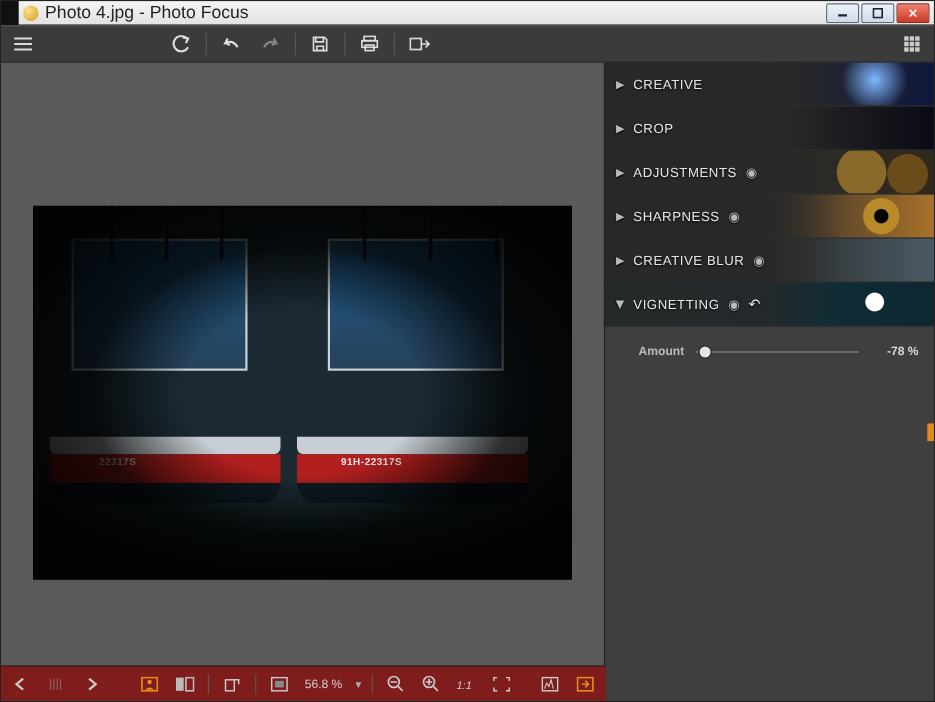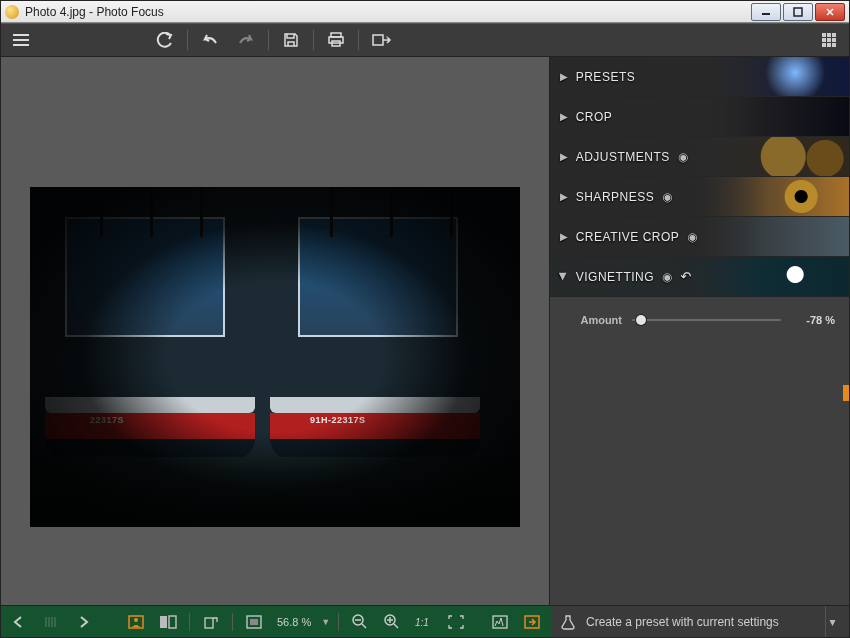--- a/index.html
+++ b/index.html
@@ -1,19 +1,19 @@
 <!DOCTYPE html>
 <html><head>
 <meta charset="utf-8">
 <style>
   * { box-sizing: border-box; margin: 0; padding: 0; user-select: none; }
   html, body { width: 850px; height: 638px; overflow: hidden; font-family: "Segoe UI", Arial, sans-serif; font-size: 12px; color: #ccc; background:#111; }
   .window { width: 850px; height: 638px; display: flex; flex-direction: column; border: 1px solid #222; }
   
-  .titlebar { height: 22px; background: linear-gradient(#f4f4f4,#e2e2e2); display:flex; align-items:center; padding:0 4px; color:#222; font-size:12px; border-bottom:1px solid #888; }
+  .titlebar { height: 22px; background: linear-gradient(#f4f4f4,#e2e2e2); display:flex; align-items:center; padding:0 4px; color:#222; font-size:16px; border-bottom:1px solid #888;margin-left:16px; }
   .titlebar .icon { width:14px; height:14px; border-radius:50%; background: radial-gradient(circle at 35% 35%, #ffe08a, #d39b1a); margin-right:6px; }
   .titlebar .title { flex:1; }
   .winbtns { display:flex; gap:2px; }
   .winbtn { width:30px; height:18px; border:1px solid #5a6b80; border-radius:2px; display:flex; align-items:center; justify-content:center; background:linear-gradient(#eef3f9,#cfdae7); color:#223; font-size:10px; }
   .winbtn.close { background:linear-gradient(#f08070,#c83a26); border-color:#8a2a1a; color:#fff; }
   
   .app { flex:1; display:flex; flex-direction:column; background:#4a4a4a; }
   .toolbar { height:34px; background:#3b3b3b; border-top:1px solid #555; border-bottom:1px solid #222; display:flex; align-items:center; padding:0 6px; gap:8px; }
   .tbtn { width:28px; height:24px; display:flex; align-items:center; justify-content:center; color:#ddd; border-radius:3px; }
   .tsep { width:1px; height:20px; background:#5a5a5a; }
@@ -55,21 +55,21 @@
   .prow .plabel { width:58px; text-align:right; }
   .prow .slider { flex:1; position:relative; height:14px; }
   .track { position:absolute; top:6px; left:0; right:0; height:2px; background:#6a6a6a; border-radius:1px; }
   .thumb { position:absolute; top:2px; width:10px; height:10px; border-radius:50%; background:#e4e4e4; box-shadow:0 0 0 1px #222; }
   .pval { width:44px; text-align:right; color:#d8d8d8; }
   .sidefill { flex:1; background:#3f3f3f; position:relative; }
   .orange-tab { position:absolute; right:0; top:46px; width:6px; height:16px; background:#e68a1e; }
   .presetbar { height:32px; border-top:1px solid #222; background:#3a3a3a; display:flex; align-items:center; padding:0 10px; gap:10px; color:#cfcfcf; }
   .presetbar .drop { margin-left:auto; width:14px; text-align:center; color:#bbb; border-left:1px solid #555; height:100%; display:flex; align-items:center; justify-content:center; }
   
-  .bottombar { height:32px; background:#14532d; border-top:1px solid #222; display:flex; align-items:center; padding:0 6px; gap:6px; }
+  .bottombar { height:32px; background:#7f1d1d; border-top:1px solid #222; display:flex; align-items:center; padding:0 6px; gap:6px; }
   .bbtn { width:26px; height:22px; display:flex; align-items:center; justify-content:center; color:#ccc; border-radius:2px;font-style:italic; }
   .bbtn.active { color:#e68a1e; }
   .bsep { width:1px; height:18px; background:#5a5a5a; margin:0 2px; }
   .zoomtxt { color:#cfcfcf; font-size:11px; padding:0 4px; }
   svg { display:block; }
 </style>
 </head>
 <body>
 
 <div class="window">
@@ -190,39 +190,39 @@
             <div class="reg" style="left:280px; top:228px">91H-22317S</div>
             <div class="water"></div>
           </div>
           <div class="vignette"></div>
         </div>
       </div>
 
       <div class="side">
         <div class="section sec-presets">
           <span class="chev">▶</span>
-          <span class="lbl">PRESETS</span>
+          <span class="lbl">CREATIVE</span>
         </div>
         <div class="section sec-crop">
           <span class="chev">▶</span>
           <span class="lbl">CROP</span>
         </div>
         <div class="section sec-adj">
           <span class="chev">▶</span>
           <span class="lbl">ADJUSTMENTS</span>
           <span class="eye">◉</span>
         </div>
         <div class="section sec-sharp">
           <span class="chev">▶</span>
           <span class="lbl">SHARPNESS</span>
           <span class="eye">◉</span>
         </div>
         <div class="section sec-blur">
           <span class="chev">▶</span>
-          <span class="lbl">CREATIVE CROP</span>
+          <span class="lbl">CREATIVE BLUR</span>
           <span class="eye">◉</span>
         </div>
         <div class="section sec-vig active">
           <span class="chev" style="transform:rotate(90deg); display:inline-block">▶</span>
           <span class="lbl">VIGNETTING</span>
           <span class="eye">◉</span>
           <span style="font-size:13px">↶</span>
         </div>
 
         <div class="params">
@@ -233,27 +233,20 @@
                 <div class="thumb" style="left:3%"></div>
             </div>
             <div class="pval">-78 %</div>
           </div>
         </div>
 
         <div class="sidefill">
           <div class="orange-tab"></div>
         </div>
 
-        <div class="presetbar">
-          <svg width="16" height="16">
-              <path d="M6 2h4v4l4 7a2 2 0 0 1-2 2H4a2 2 0 0 1-2-2l4-7z" fill="none" stroke="#cfcfcf" stroke-width="1.3"></path>
-            </svg>
-          <span>Create a preset with current settings</span>
-          <div class="drop">▾</div>
-        </div>
       </div>
     </div>
 
     <div class="bottombar" style="width:550px; position:absolute; bottom:1px; left:1px;">
       <div class="bbtn">
           <svg width="14" height="12">
             <path d="M8 1L2 6l6 5" fill="none" stroke="#ccc" stroke-width="2"></path>
           </svg>
         </div>
       <div class="bbtn" style="opacity:.5">

